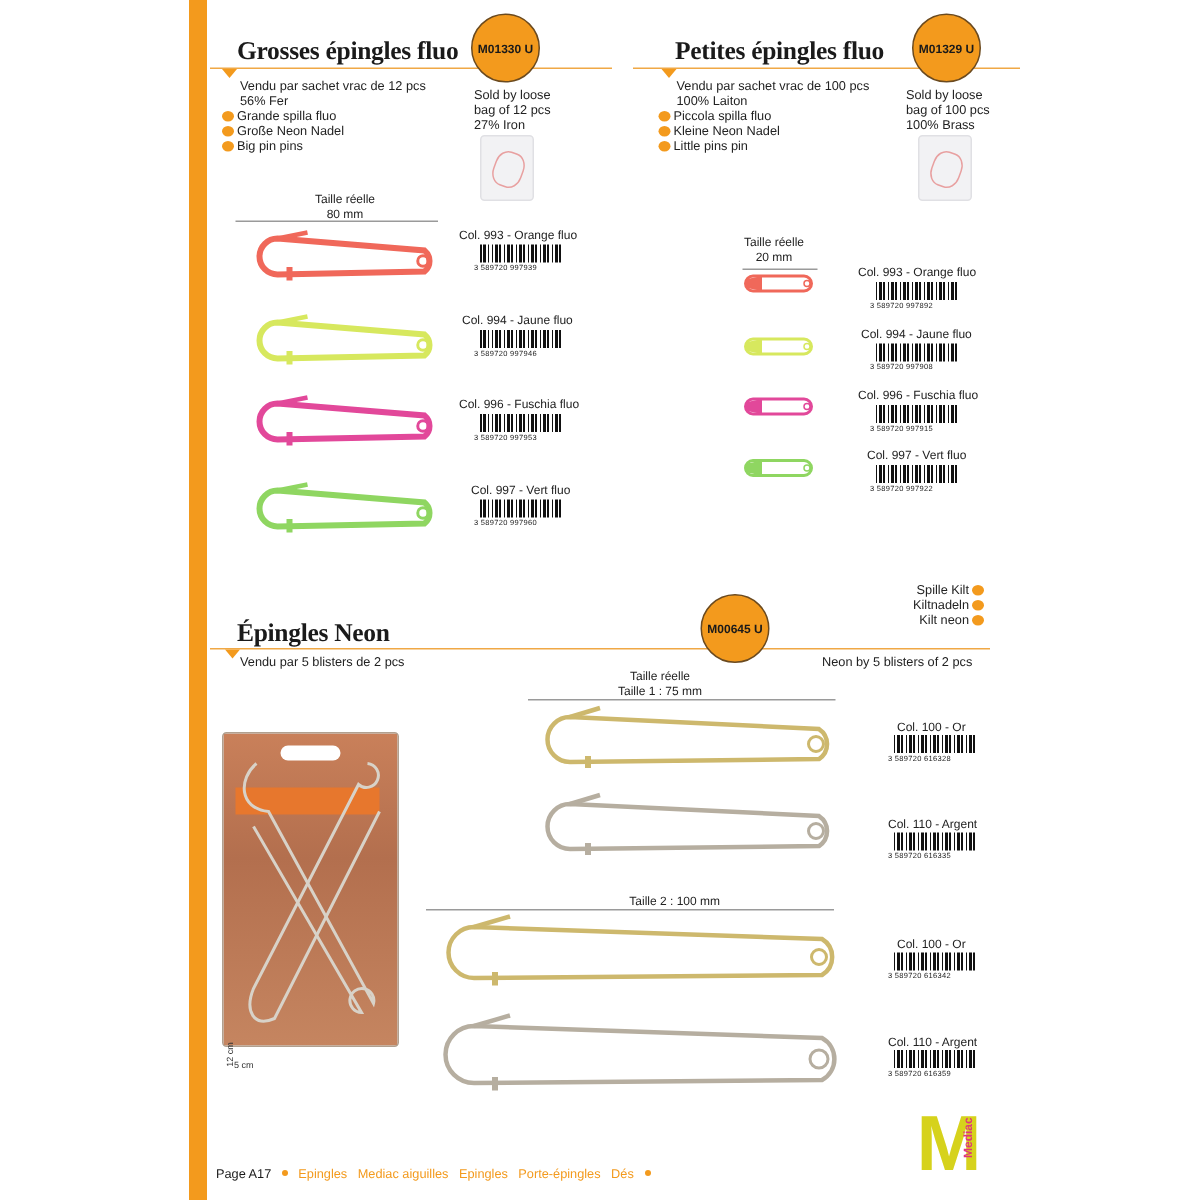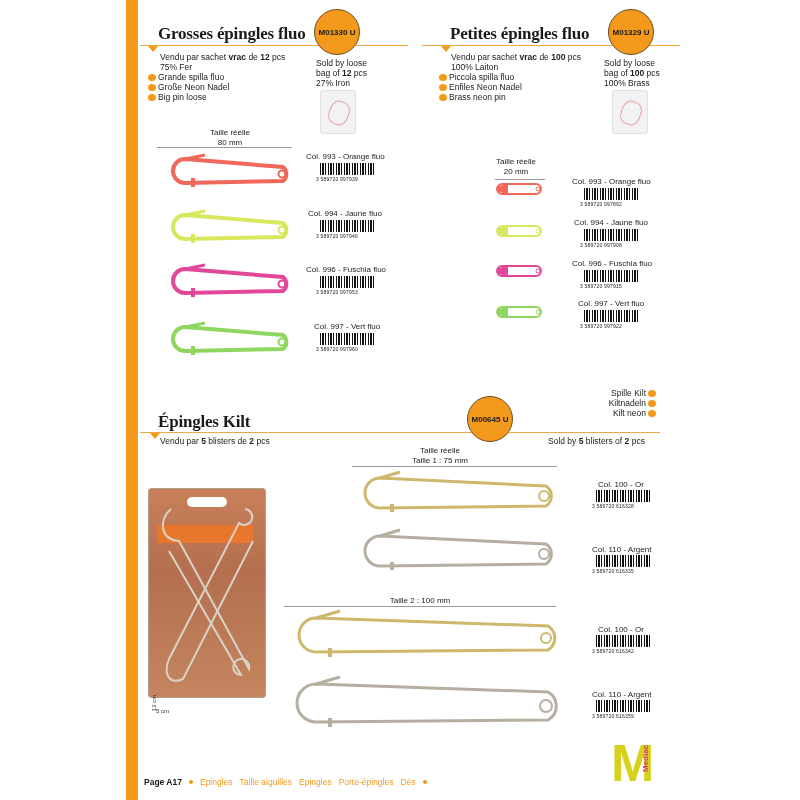--- a/index.html
+++ b/index.html
@@ -8,21 +8,21 @@
 
     .side-bar { position: absolute; left: 126px; top: 0; width: 12px; height: 800px; background: #f39a1d; }
 
     .section-title { position: absolute; font-family: "Liberation Serif", serif; font-weight: bold; font-size: 17px; color: #1a1a1a; letter-spacing: -0.2px; }
     .rule { position: absolute; height: 1px; background: #f0a845; }
     .tri { position: absolute; width: 0; height: 0; border-left: 5px solid transparent; border-right: 5px solid transparent; border-top: 6px solid #f39a1d; }
 
     .badge { position: absolute; width: 46px; height: 46px; border-radius: 50%; background: #f39a1d; border: 1.5px solid #6b4a1f; display: flex; align-items: center; justify-content: center; font-size: 8px; font-weight: bold; color: #1a1a1a; }
 
     .desc { position: absolute; font-size: 8.5px; line-height: 10px; color: #222; }
-    .desc b { font-weight: bold; }
+    .desc b { font-weight: normal; }
     .lang-row { display: flex; align-items: center; gap: 2px; }
     .flag { display: inline-block; width: 8px; height: 7px; border-radius: 50%; background: #f39a1d; font-size: 4px; color: #fff; text-align: center; line-height: 7px; }
 
     .bag { position: absolute; width: 36px; height: 44px; background: #f2f2f4; border: 1px solid #e0e0e4; border-radius: 3px; }
     .bag::after { content: ""; position: absolute; left: 8px; top: 10px; width: 18px; height: 22px; border: 1px solid #e8a0a0; border-radius: 40%; transform: rotate(20deg); }
 
     .size-label { position: absolute; font-size: 8px; line-height: 10px; text-align: center; color: #222; }
     .size-rule { position: absolute; height: 1px; background: #9a9a9a; }
 
     .pin { position: absolute; }
@@ -32,21 +32,21 @@
     .barcode { position: absolute; height: 12px; background: repeating-linear-gradient(90deg, #111 0 1px, #fff 1px 2px, #111 2px 4px, #fff 4px 5px, #111 5px 6px, #fff 6px 8px); }
     .barcode-num { position: absolute; font-size: 5px; color: #222; white-space: nowrap; letter-spacing: 0.2px; }
 
     .blister { position: absolute; left: 148px; top: 488px; width: 118px; height: 210px; border-radius: 3px; background: linear-gradient(180deg, #c9805a 0%, #b36f4e 40%, #c58560 100%); border: 1px solid #b0a090; }
     .blister-hole { position: absolute; left: 38px; top: 8px; width: 40px; height: 10px; background: #fff; border-radius: 5px; }
     .blister-label { position: absolute; left: 8px; top: 36px; width: 96px; height: 18px; background: #e7772d; }
     .dim-v { position: absolute; left: 146px; top: 700px; font-size: 6px; transform: rotate(-90deg); color: #333; }
     .dim-h { position: absolute; left: 156px; top: 708px; font-size: 6px; color: #333; }
 
     .footer { position: absolute; left: 144px; top: 777px; display: flex; align-items: center; gap: 7px; font-size: 8.5px; }
-    .footer .page { font-weight: bold; color: #1a1a1a; }
+    .footer .page { font-weight: normal; color: #1a1a1a; }
     .footer .link { color: #f39a1d; }
     .footer .dot { width: 4px; height: 4px; border-radius: 50%; background: #f39a1d; }
 
     .logo { position: absolute; left: 611px; top: 740px; width: 46px; height: 46px; }
     .logo-m { position: absolute; left: 0; top: 0; font-family: "Liberation Sans", sans-serif; font-weight: bold; font-size: 52px; line-height: 46px; color: #d6d21c; }
     .logo-text { position: absolute; left: 30px; top: 4px; font-size: 8px; font-weight: bold; color: #e0357a; transform: rotate(-90deg) translate(-28px, 0); transform-origin: left top; white-space: nowrap; }
 
     .right-lang { position: absolute; font-size: 8.5px; line-height: 10px; text-align: right; }
   </style>
 </head>
@@ -54,34 +54,34 @@
 
 <div class="side-bar"></div>
 
 <div class="section-title" style="left:158px; top:24px;">Grosses épingles fluo</div>
 <div class="rule" style="left:140px; top:45px; width:268px;"></div>
 <div class="tri" style="left:148px; top:46px;"></div>
 <div class="badge" style="left:314px; top:9px;">M01330 U</div>
 
 <div class="desc" style="left:160px; top:52px;">
   <div><span>Vendu par sachet </span><b>vrac</b><span> de </span><b>12</b><span> pcs</span></div>
-  <div>75% Fer</div>
+  <div>56% Fer</div>
 </div>
 <div class="desc" style="left:148px; top:72px;">
   <div class="lang-row">
       <span class="flag"></span>
       <span>Grande spilla fluo</span>
     </div>
   <div class="lang-row">
       <span class="flag"></span>
       <span>Große Neon Nadel</span>
     </div>
   <div class="lang-row">
       <span class="flag"></span>
-      <span>Big pin loose</span>
+      <span>Big pin pins</span>
     </div>
 </div>
 <div class="desc" style="left:316px; top:58px;">
   <div>Sold by loose</div>
   <div><span>bag of </span><b>12</b><span> pcs</span></div>
   <div>27% Iron</div>
 </div>
 <div class="bag" style="left:320px; top:90px;"></div>
 
 <div class="size-label" style="left:180px; top:128px; width:100px;">
@@ -148,25 +148,25 @@
   <div><span>Vendu par sachet </span><b>vrac</b><span> de </span><b>100</b><span> pcs</span></div>
   <div>100% Laiton</div>
 </div>
 <div class="desc" style="left:439px; top:72px;">
   <div class="lang-row">
       <span class="flag"></span>
       <span>Piccola spilla fluo</span>
     </div>
   <div class="lang-row">
       <span class="flag"></span>
-      <span>Enfiles Neon Nadel</span>
-    </div>
-  <div class="lang-row">
-      <span class="flag"></span>
-      <span>Brass neon pin</span>
+      <span>Kleine Neon Nadel</span>
+    </div>
+  <div class="lang-row">
+      <span class="flag"></span>
+      <span>Little pins pin</span>
     </div>
 </div>
 <div class="desc" style="left:604px; top:58px;">
   <div>Sold by loose</div>
   <div><span>bag of </span><b>100</b><span> pcs</span></div>
   <div>100% Brass</div>
 </div>
 <div class="bag" style="left:612px; top:90px;"></div>
 
 <div class="size-label" style="left:486px; top:157px; width:60px;">
@@ -213,30 +213,30 @@
 <div class="barcode-num" style="left:580px; top:242px;">3 589720 997908</div>
 
 <div class="item-label" style="left:572px; top:259px;">Col. 996 - Fuschia fluo</div>
 <div class="barcode" style="left:584px; top:270px; width:54px;"></div>
 <div class="barcode-num" style="left:580px; top:283px;">3 589720 997915</div>
 
 <div class="item-label" style="left:578px; top:299px;">Col. 997 - Vert fluo</div>
 <div class="barcode" style="left:584px; top:310px; width:54px;"></div>
 <div class="barcode-num" style="left:580px; top:323px;">3 589720 997922</div>
 
-<div class="section-title" style="left:158px; top:412px;">Épingles Kilt</div>
+<div class="section-title" style="left:158px; top:412px;">Épingles Neon</div>
 <div class="rule" style="left:140px; top:432px; width:520px;"></div>
 <div class="tri" style="left:150px; top:433px;"></div>
 <div class="badge" style="left:467px; top:396px;">M00645 U</div>
 
 <div class="desc" style="left:160px; top:436px;">
   <span>Vendu par </span><b>5</b><span> blisters de </span><b>2</b><span> pcs</span>
 </div>
 <div class="desc" style="left:548px; top:436px;">
-  <span>Sold by </span><b>5</b><span> blisters of </span><b>2</b><span> pcs</span>
+  <span>Neon by </span><b>5</b><span> blisters of </span><b>2</b><span> pcs</span>
 </div>
 <div class="right-lang" style="left:590px; top:388px; width:66px;">
   <div class="lang-row" style="justify-content:flex-end;">
       <span>Spille Kilt</span>
       <span class="flag"></span>
     </div>
   <div class="lang-row" style="justify-content:flex-end;">
       <span>Kiltnadeln</span>
       <span class="flag"></span>
     </div>
@@ -273,21 +273,21 @@
 </div>
 <div class="pin" style="left:350px; top:528px;">
   <svg width="210" height="44" viewBox="0 0 210 44">
       <path d="M30 8 L196 16 A12 12 0 0 1 196 36 L30 38 A15 15 0 0 1 30 8 Z" fill="none" stroke="#b6aea0" stroke-width="3"></path>
       <circle cx="194" cy="26" r="5" fill="none" stroke="#b6aea0" stroke-width="2"></circle>
       <path d="M30 8 L50 2" stroke="#b6aea0" stroke-width="3"></path>
       <rect x="40" y="34" width="4" height="8" fill="#b6aea0"></rect>
     </svg>
 </div>
 
-<div class="size-label" style="left:360px; top:596px; width:120px;">Taille 2 : 100 mm</div>
+<div class="size-label" style="left:360px; top:596px; width:120px;text-align:right;">Taille 2 : 100 mm</div>
 <div class="size-rule" style="left:284px; top:606px; width:272px;"></div>
 
 <div class="pin" style="left:284px; top:608px;">
   <svg width="280" height="52" viewBox="0 0 280 52">
       <path d="M32 10 L264 18 A14 14 0 0 1 264 42 L32 44 A17 17 0 0 1 32 10 Z" fill="none" stroke="#cdb86d" stroke-width="3"></path>
       <circle cx="262" cy="30" r="5" fill="none" stroke="#cdb86d" stroke-width="2"></circle>
       <path d="M32 10 L56 3" stroke="#cdb86d" stroke-width="3"></path>
       <rect x="44" y="40" width="4" height="9" fill="#cdb86d"></rect>
     </svg>
 </div>
@@ -313,21 +313,21 @@
 <div class="barcode-num" style="left:592px; top:648px;">3 589720 616342</div>
 
 <div class="item-label" style="left:592px; top:690px;">Col. 110 - Argent</div>
 <div class="barcode" style="left:596px; top:700px; width:56px;"></div>
 <div class="barcode-num" style="left:592px; top:713px;">3 589720 616359</div>
 
 <div class="footer">
   <span class="page">Page A17</span>
   <span class="dot"></span>
   <span class="link">Epingles</span>
-  <span class="link">Taille aiguilles</span>
+  <span class="link">Mediac aiguilles</span>
   <span class="link">Epingles</span>
   <span class="link">Porte-épingles</span>
   <span class="link">Dés</span>
   <span class="dot"></span>
 </div>
 
 <div class="logo">
   <span class="logo-m">M</span>
   <span class="logo-text">Mediac</span>
 </div>

